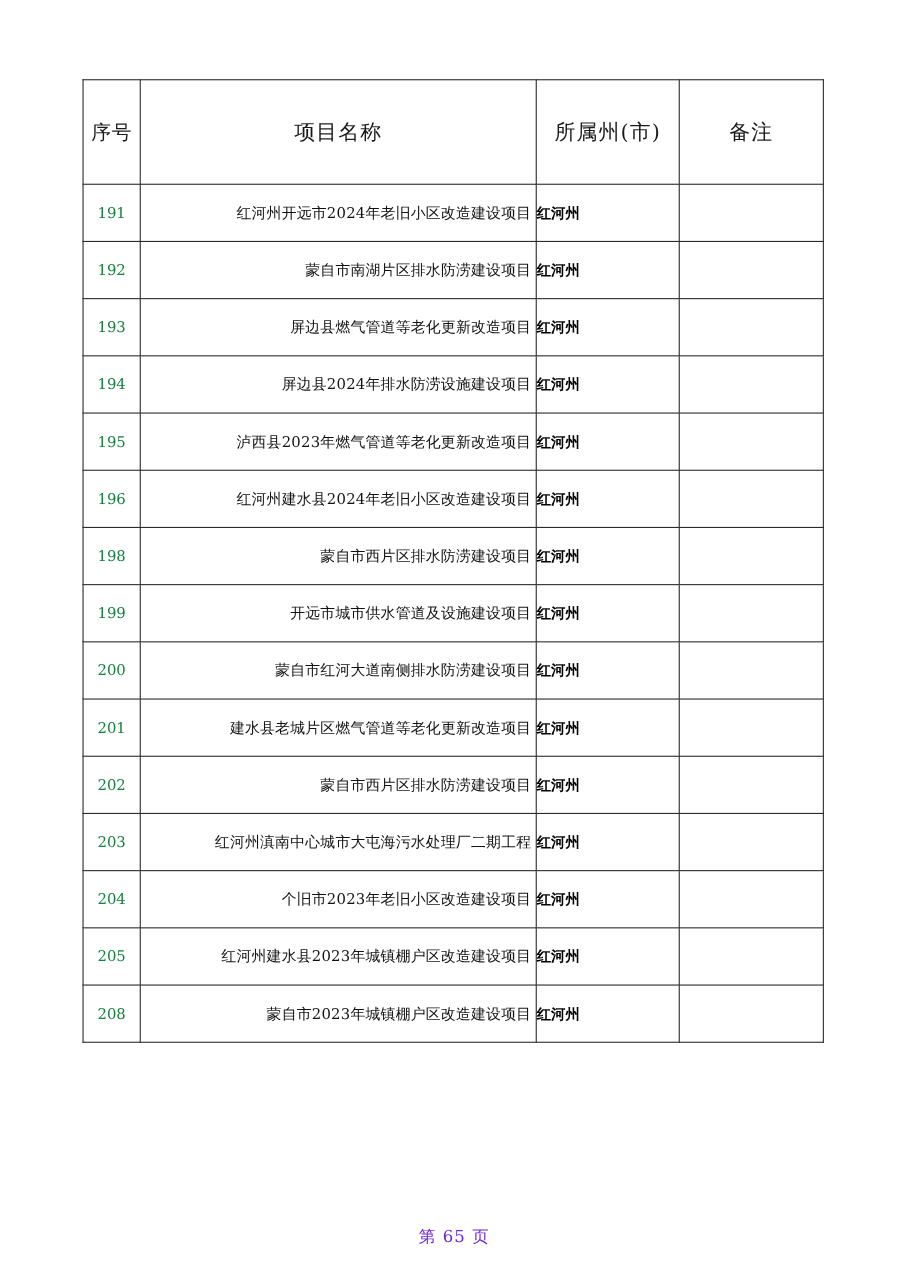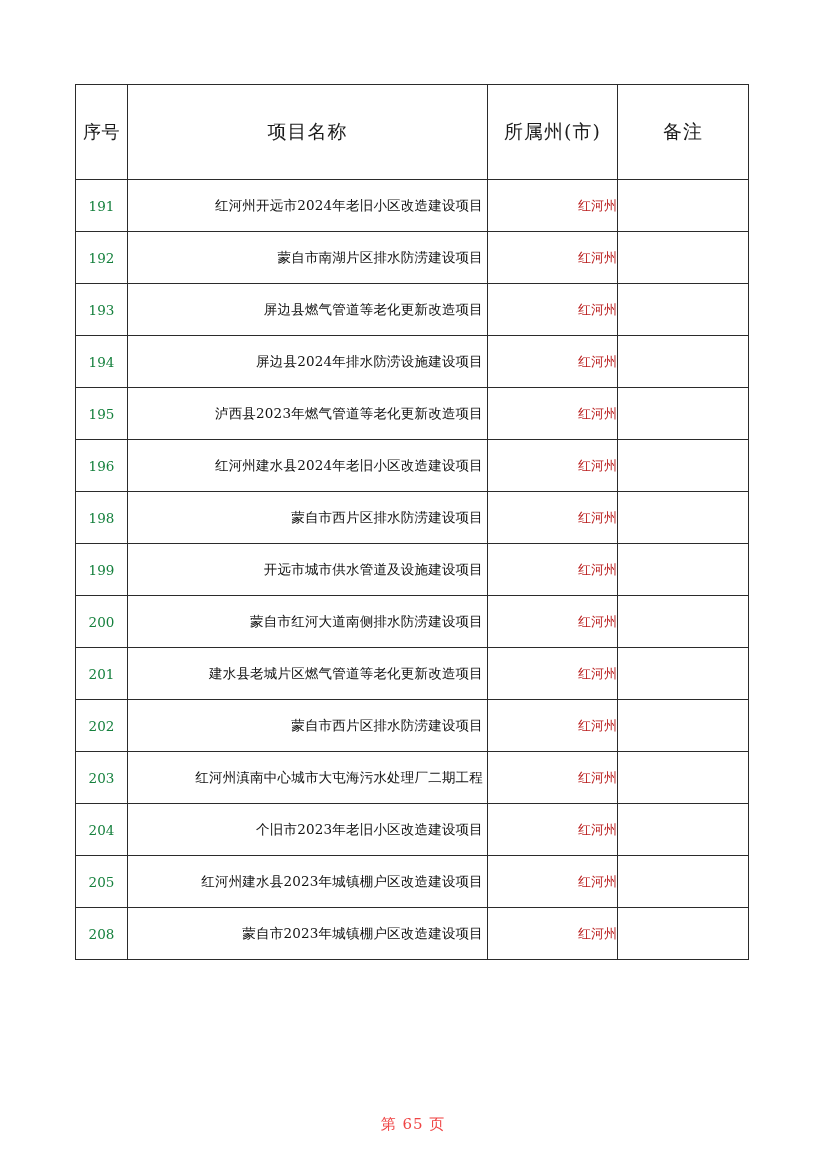--- a/index.html
+++ b/index.html
@@ -27,21 +27,20 @@
   }
 
   .doc-table {
     position: absolute;
     left: 75px;
     top: 72px;
     width: 673px;
     border-collapse: collapse;
     table-layout: fixed;
     background: #ffffff;
-    margin-top: 12px;
   }
 
   .doc-table td,
   .doc-table th {
     border: 1px solid #2b2b2b;
     padding: 0;
     vertical-align: middle;
     background: #ffffff;
   }
 
@@ -80,41 +79,42 @@
     padding-left: 6px;
     padding-right: 4px;
     letter-spacing: 0.2px;
     font-family: "DejaVu Serif", "Liberation Serif", serif;
     color: #111111;
     white-space: nowrap;
     overflow: hidden;
   }
 
   td.cell-region {
-    text-align: right;
+    text-align: left;
     font-size: 13px;
     font-family: "DejaVu Serif", "Liberation Serif", serif;
-    color: #b91c1c;
+    color: #000000;
+    font-weight: bold;
   }
 
   td.cell-remark {
     text-align: center;
     font-size: 13px;
   }
 
   .page-footer {
     position: absolute;
     left: 0;
     top: 1115px;
     width: 826px;
     text-align: center;
     font-size: 15px;
     letter-spacing: 1px;
     font-family: "DejaVu Serif", "Liberation Serif", serif;
-    color: #ef4444;
+    color: #6d28d9;
   }
 </style>
 </head>
 <body>
 
 <div class="page">
 
   <table class="doc-table">
     <colgroup>
       <col class="c-index">

